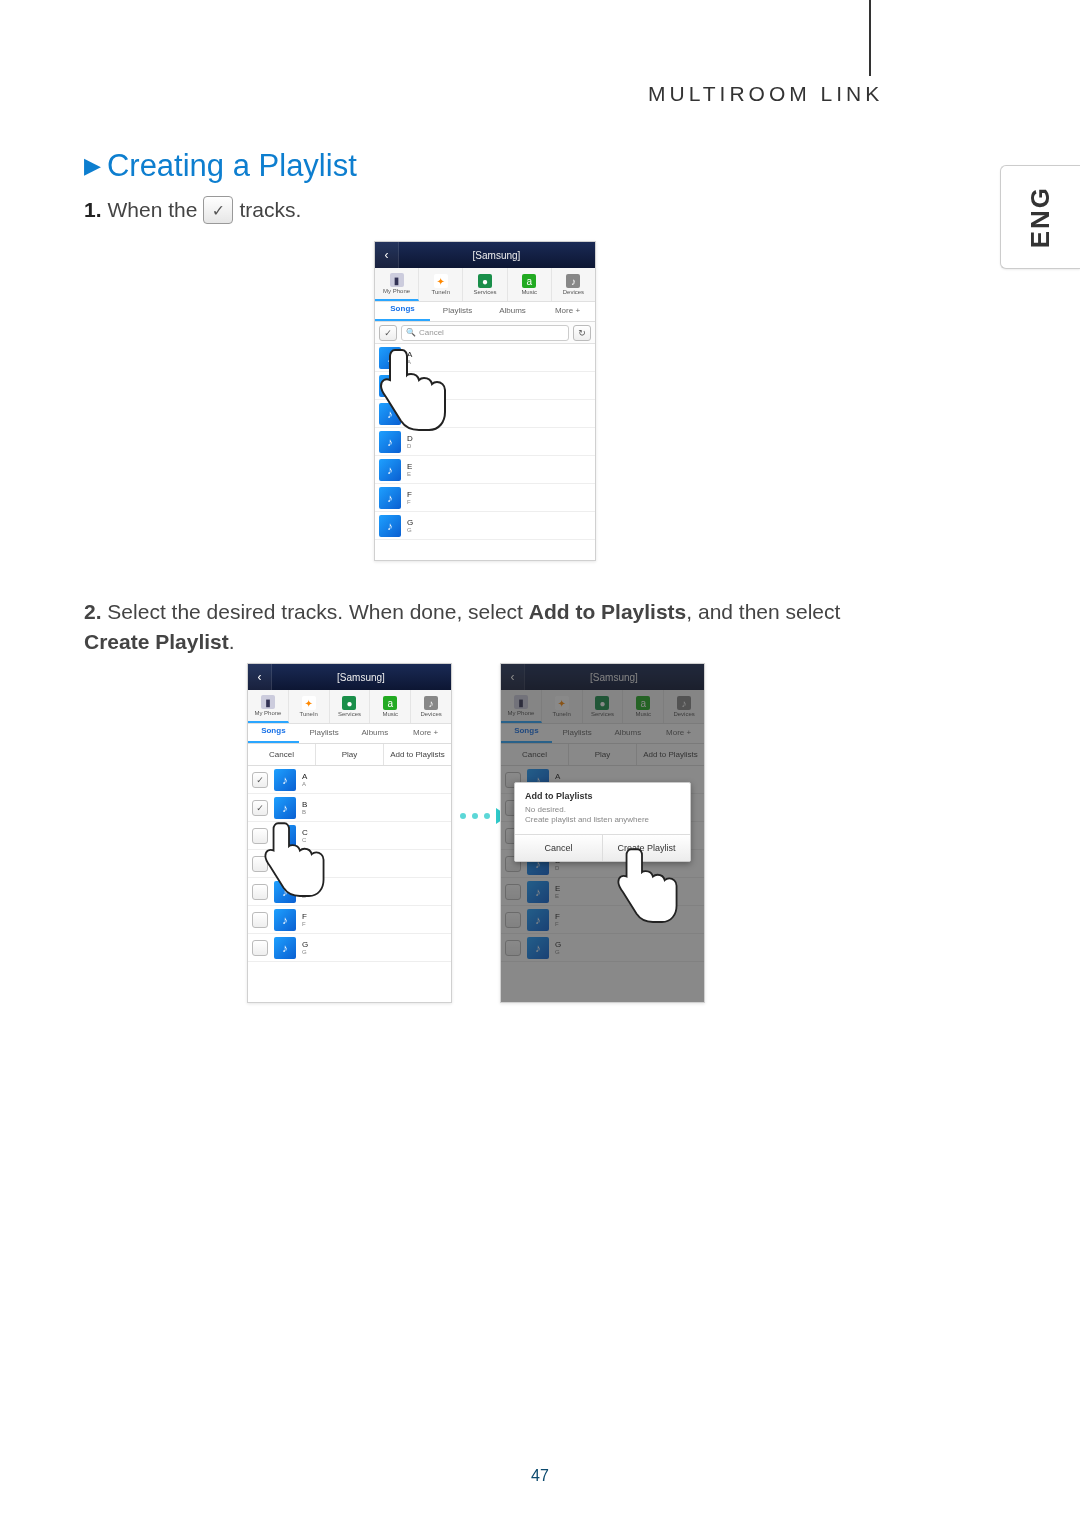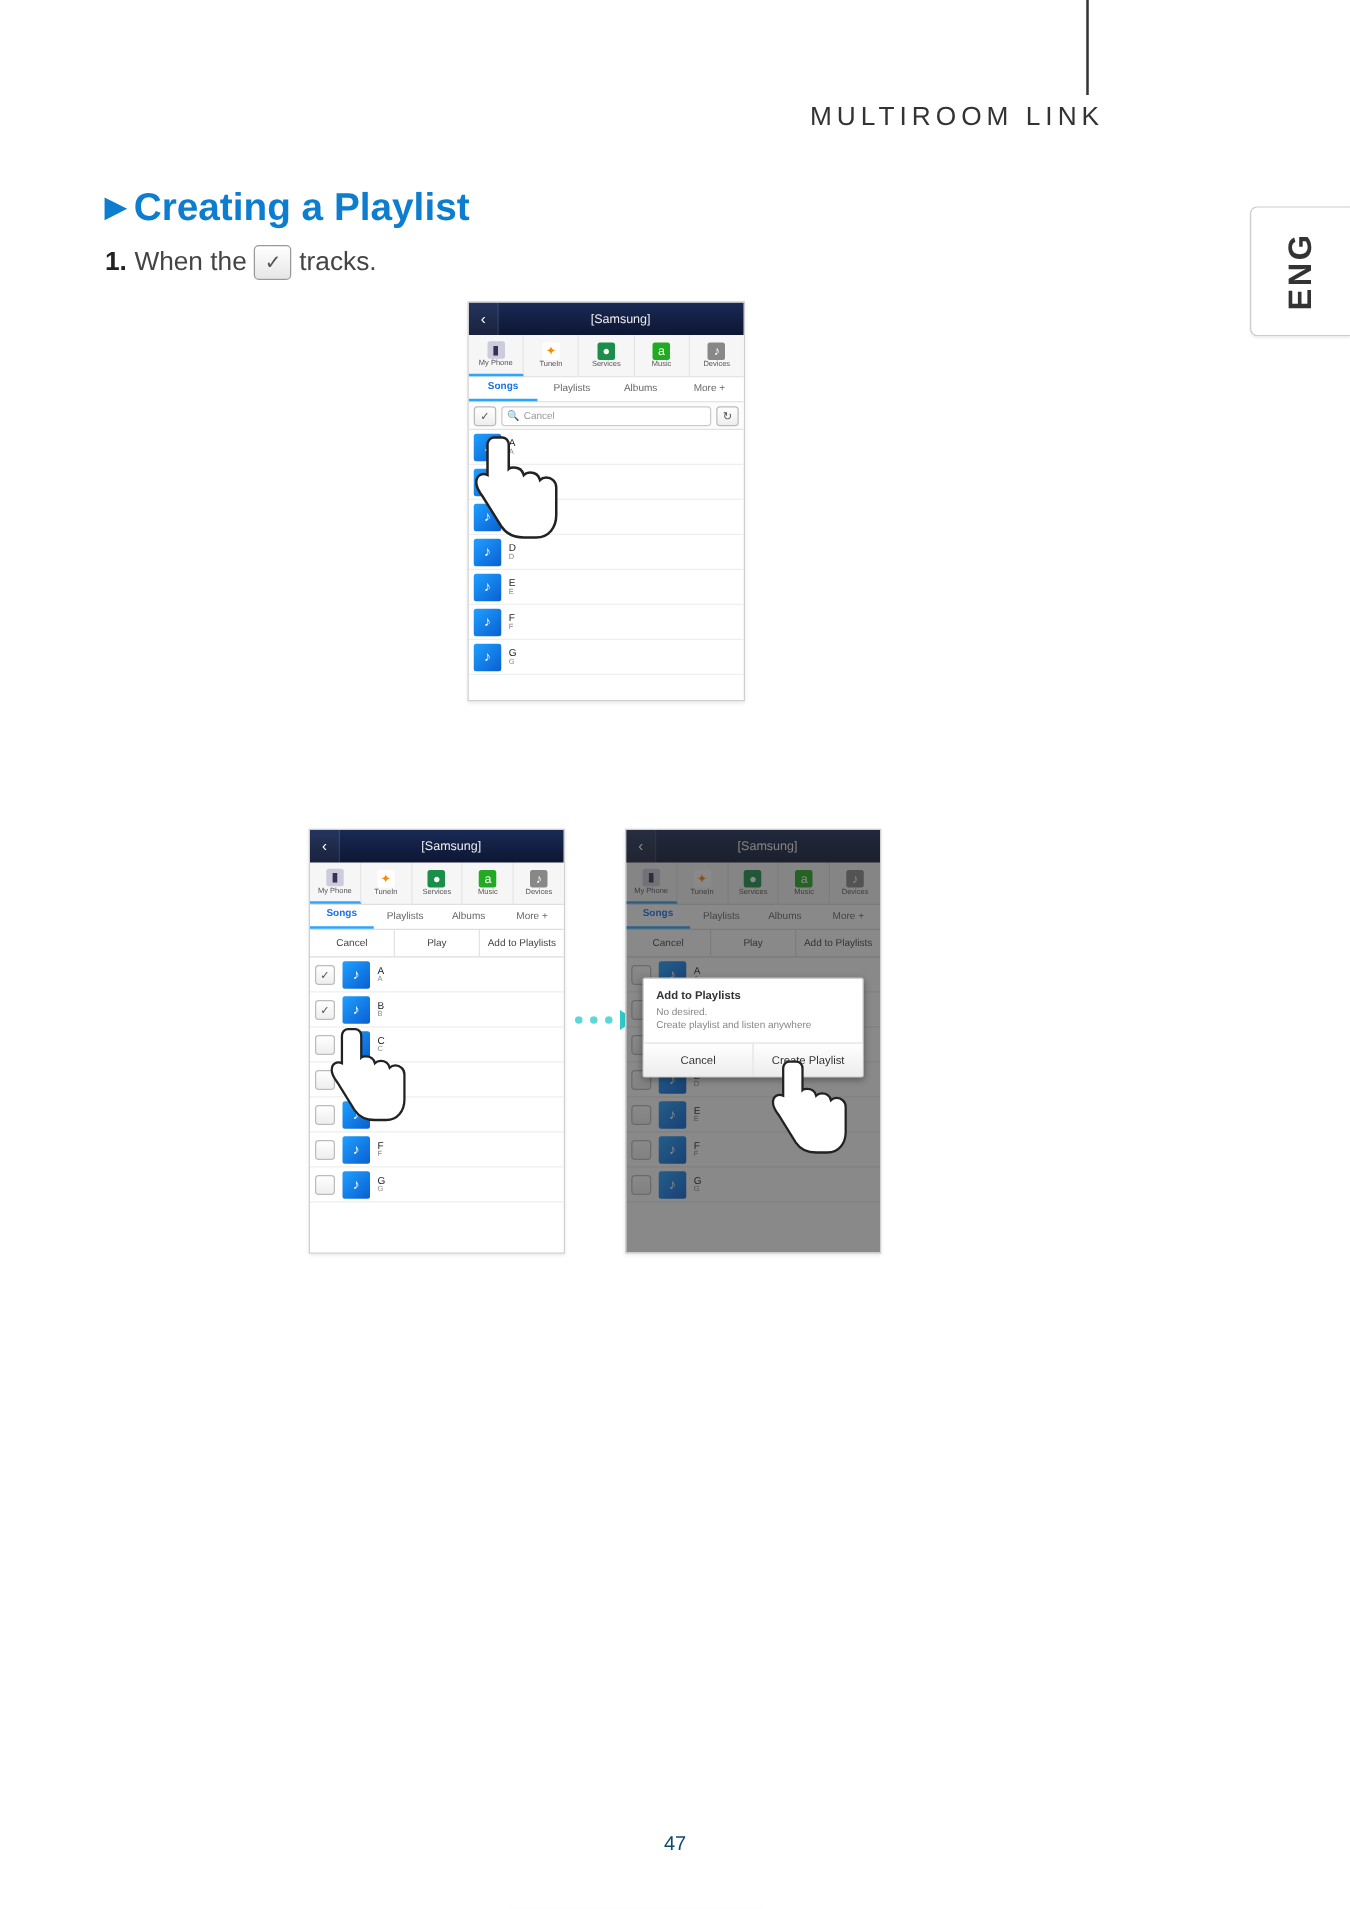--- a/index.html
+++ b/index.html
@@ -2,21 +2,21 @@
 <html><head>
 <meta charset="utf-8">
 <style>
   * { box-sizing: border-box; margin: 0; padding: 0; }
   html, body { width: 1080px; height: 1527px; background: #fafafa; font-family: Arial, Helvetica, sans-serif; color: #333; }
   .page { position: relative; width: 1080px; height: 1527px; background: #fff; }
   .vline  { position: absolute; top: 0; left: 869px; width: 2px;  height: 76px;  background: #333; }
   .hdr    { position: absolute; top: 58px; left: 648px; font-size: 21px; letter-spacing: 4px; color: #333; font-weight: 400; margin-top: 24px; }
   .tab    { position: absolute; top: 165px; right: 0; width: 80px; height: 104px; background: #fff; border: 1px solid #ccc; border-right: none; border-radius: 6px 0 0 6px; box-shadow: 0 1px 2px rgba(0,0,0,0.08); display:flex; align-items:center; justify-content:center; }
   .tab span { writing-mode: vertical-rl; transform: rotate(180deg); font-weight: 700; font-size: 26px; letter-spacing: 2px; color: #333; }
-  .h1  { position: absolute; top: 148px; left: 84px; font-size: 31px; font-weight: 700; color: #0d7ecf; }
+  .h1  { position: absolute; top: 148px; left: 84px; font-size: 31px; font-weight: 400; color: #0d7ecf; }
   .tri { display:inline-block; margin-right: 6px; color: #0d7ecf; font-size: 22px; transform: translateY(-3px); }
   .step1 { position: absolute; top: 196px; left: 84px; font-size: 21px; color: #444; display:flex; align-items:center; gap:6px; }
   .step1 b { color:#222; }
   .chk-btn { display:inline-flex; width:30px; height:28px; border:1px solid #999; border-radius:4px; background: linear-gradient(#fff,#e6e6e6); align-items:center; justify-content:center; font-size:16px; color:#555; }
   .step2 { position: absolute; top: 597px; left: 84px; right: 120px; font-size: 21px; color: #444; line-height: 1.45; }
   .pagenum { position:absolute; bottom: 42px; left: 50%; transform: translateX(-50%); font-size: 16px; color: #0c4a6e; }
 
   
   .phone { position: absolute; background:#fff; border:1px solid #d0d0d0; box-shadow: 0 1px 3px rgba(0,0,0,0.1); overflow:hidden; font-size:9px; }
   .phone.dim::after { content:""; position:absolute; inset:0; background:rgba(40,40,40,0.55); pointer-events:none; }
@@ -173,20 +173,25 @@
             <div class="t1">G</div>
             <div class="t2">G</div>
           </div>
         </div>
       </div>
     <svg class="hand" style="top:100px; left:-2px;" width="90" height="110" viewBox="0 0 90 110">
       <path d="M22 8 c-3 0 -5 3 -5 6 v24 c-4 -2 -9 0 -9 6 c0 4 2 7 5 11 l15 24 c4 6 9 9 18 9 h10 c10 0 16 -8 16 -18 v-22 c0 -5 -4 -8 -8 -8 c-2 0 -4 1 -5 2 c-1 -4 -4 -6 -8 -6 c-2 0 -4 1 -5 2 c-1 -4 -4 -6 -8 -6 c-2 0 -3 0 -4 1 V14 c0 -3 -2 -6 -5 -6 z" fill="#fff" stroke="#222" stroke-width="2"></path>
     </svg>
   </div>
 
+  <div class="step2">
+    <b>2.</b>
+    <span>Select the desired tracks. When done, select </span><b>Add to Playlists</b><span>, and then select </span><br>
+    <b>Create Playlist</b><span>.</span>
+  </div>
 
   <div class="phone" id="p2" style="top:663px; left:247px; width:205px; height:340px;">
     <div class="titlebar">
       <div class="back">‹</div>
       <div class="ttl">[Samsung]</div>
     </div>
     <div class="srcrow">
         <div class="src active">
           <div class="mi" style="background: rgb(204, 204, 221); color: rgb(51, 51, 85);">▮</div>
           <div>My Phone</div>

